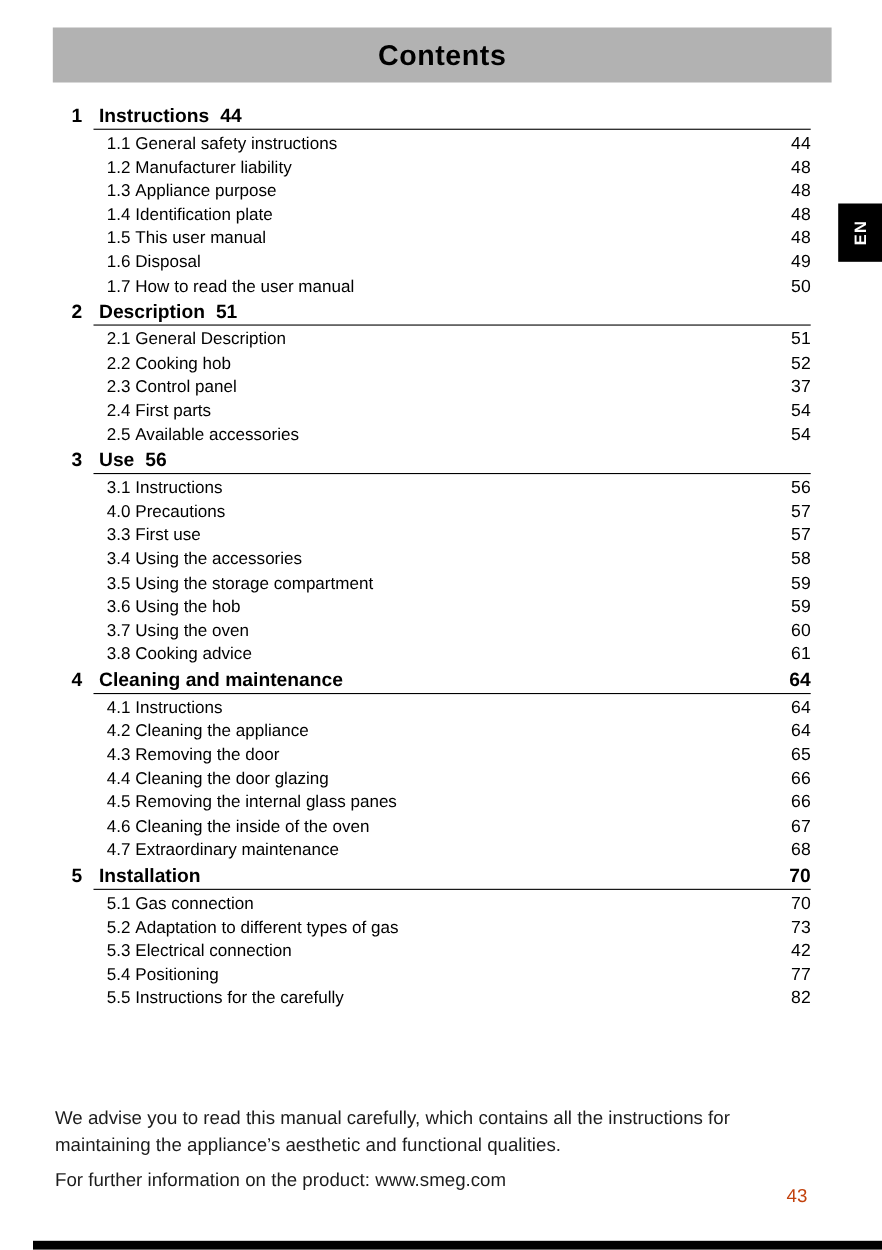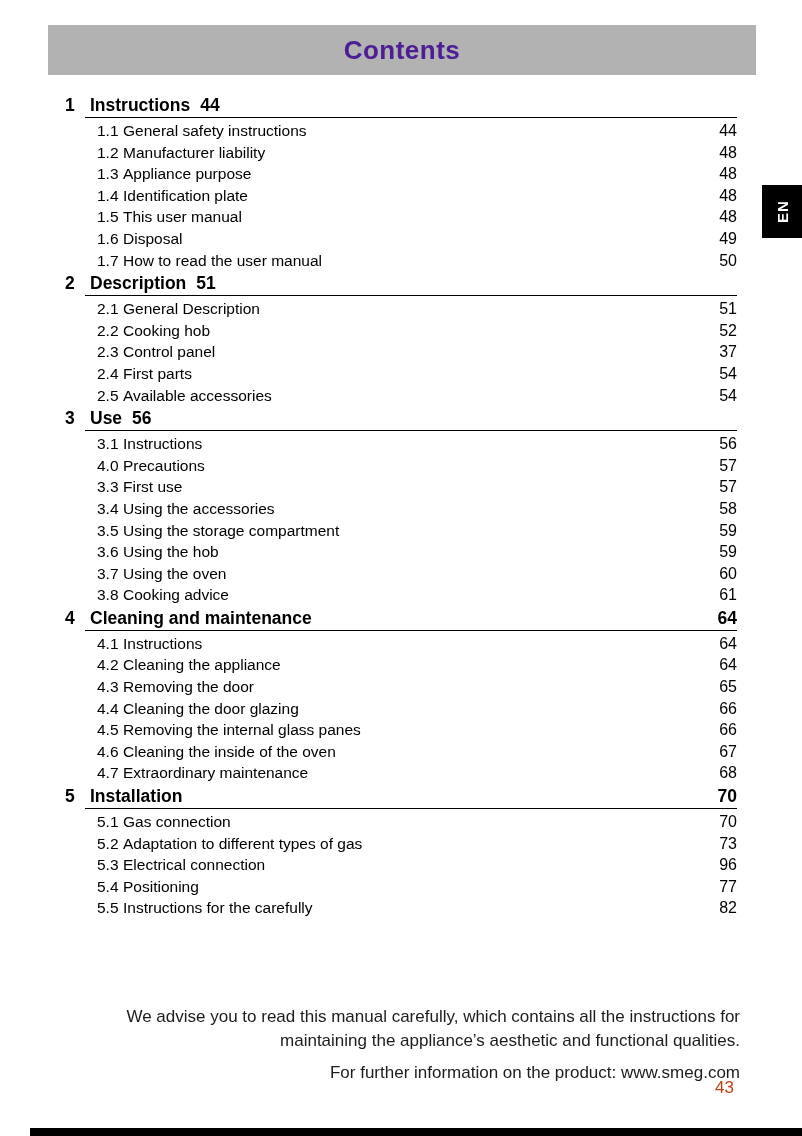--- a/index.html
+++ b/index.html
@@ -13,21 +13,21 @@
   }
 
   
   .header-bar {
     position: absolute;
     left: 48px; top: 25px;
     width: 708px; height: 50px;
     background: #b2b2b2;
     display: flex; align-items: center; justify-content: center;
   }
-  .header-title { font-size: 26px; font-weight: 700; letter-spacing: .5px; color: #4c1d95; }
+  .header-title { font-size: 26px; font-weight: 700; letter-spacing: .5px; color: #000000; }
 
   
   .lang-tab {
     position: absolute;
     right: 0; top: 185px;
     width: 40px; height: 53px;
     background: #000;
     display: flex; align-items: center; justify-content: center;
   }
   .lang-tab .lang-text {
@@ -55,21 +55,21 @@
   .item-num { width: 26px; flex: none; }
   .item-title { white-space: nowrap; }
   .item-page { font-size: 16px; flex: none; }
 
   
   .footer {
     position: absolute;
     left: 50px; top: 1005px; width: 690px;
     font-size: 17px; line-height: 24px; color: #1c1c1c;
   }
-  .footer-line { white-space: nowrap; text-align: right; }
+  .footer-line { white-space: nowrap; }
   .footer-info { margin-top: 8px; }
 
   .page-number {
     position: absolute;
     right: 68px; top: 1078px;
     font-size: 17px; color: #c2410c;
   }
 
   .bottom-bar {
     position: absolute;
@@ -296,21 +296,21 @@
     <div class="item">
       <span class="item-num">5.2</span>
       <span class="item-title">Adaptation to different types of gas</span>
       <span class="spacer"></span>
       <span class="item-page">73</span>
     </div>
     <div class="item">
       <span class="item-num">5.3</span>
       <span class="item-title">Electrical connection</span>
       <span class="spacer"></span>
-      <span class="item-page">96</span>
+      <span class="item-page">42</span>
     </div>
     <div class="item">
       <span class="item-num">5.4</span>
       <span class="item-title">Positioning</span>
       <span class="spacer"></span>
       <span class="item-page">77</span>
     </div>
     <div class="item">
       <span class="item-num">5.5</span>
       <span class="item-title">Instructions for the carefully</span>

